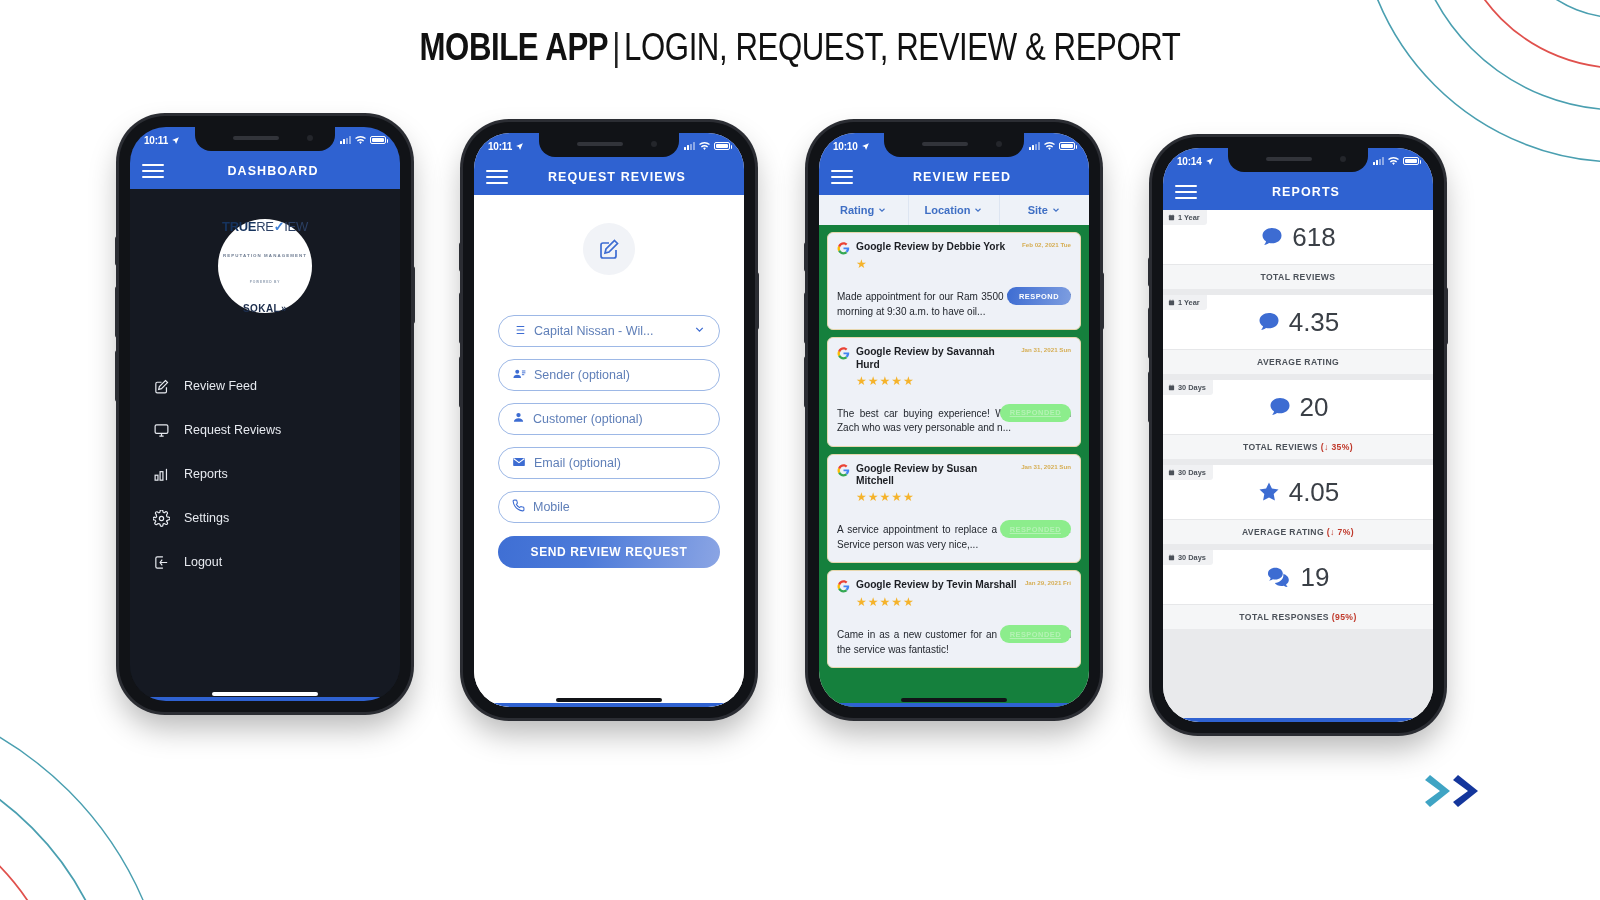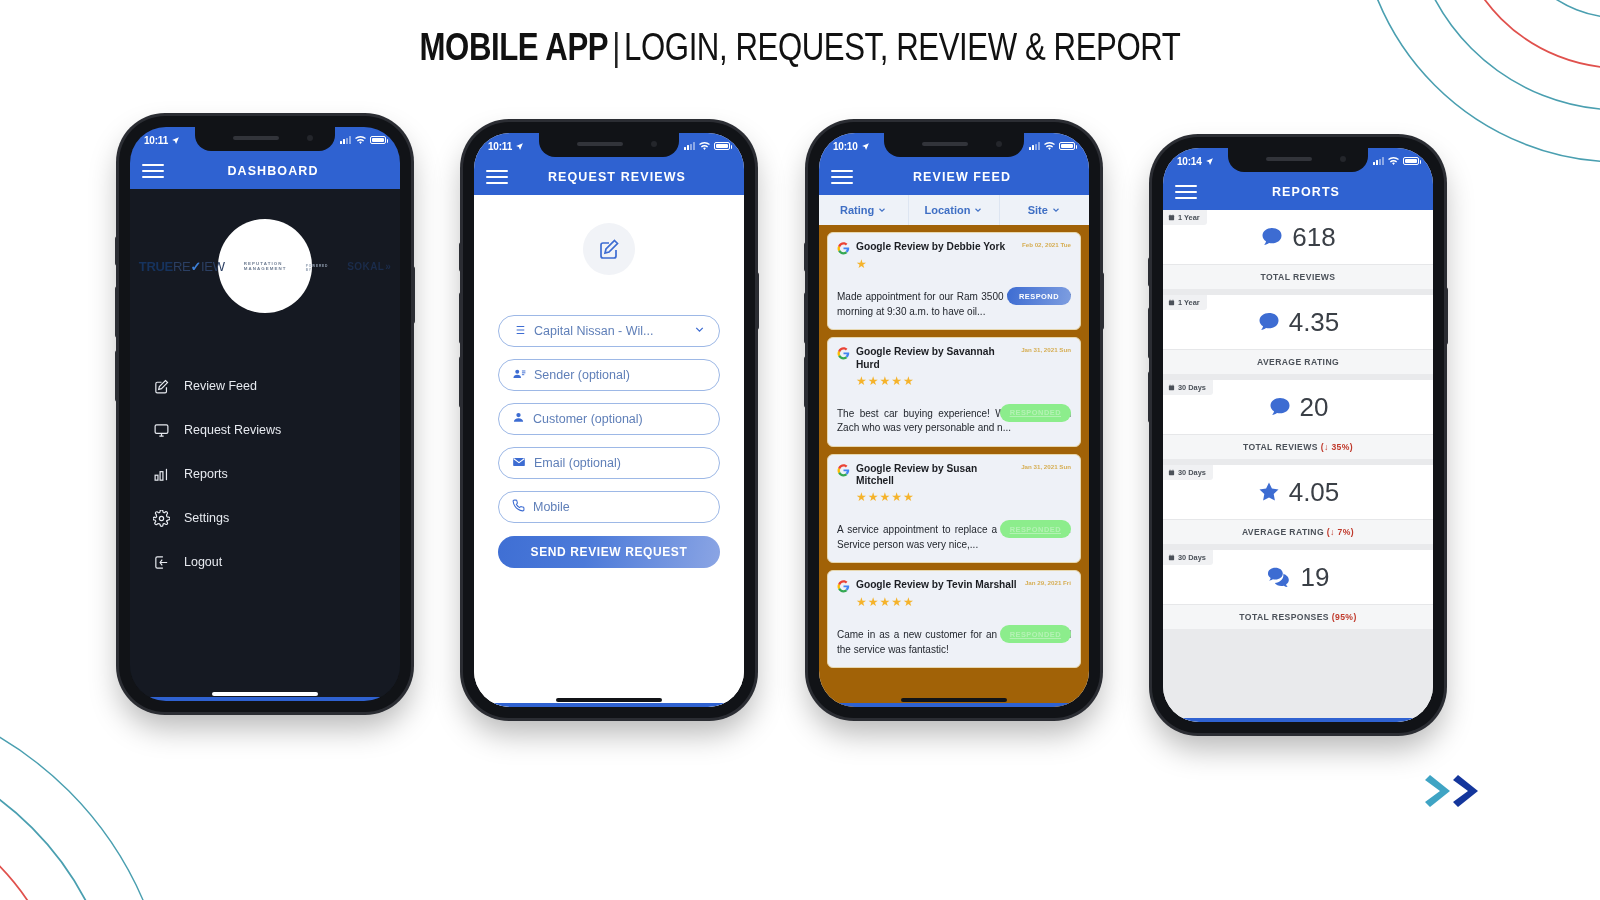--- a/index.html
+++ b/index.html
@@ -103,21 +103,21 @@
     width: 106px; height: 4px; border-radius: 3px;
   }
   .bottomstrip { position:absolute; bottom:0; left:0; right:0; height:4px; }
 
   
   .p1 { left: 119px; top: 116px; }
   .p1 .screen { background: #151922; }
   .p1 .body { background:#151922; height: calc(100% - 62px); position:relative; }
   .logo-circle {
     width: 94px; height: 94px; border-radius: 50%; background:#fff;
-    margin: 30px auto 0; display:flex; flex-direction:row;
+    margin: 30px auto 0; display:flex; flex-direction:column;
     align-items:center; justify-content:center; gap:19px;
   }
   .logo-l1 { font-size: 13px; font-weight: 800; color:#16335e; letter-spacing:-0.3px; white-space:nowrap;}
   .logo-l1 .lite { font-weight:500; color:#2b3f63; }
   .logo-l1 .tick { color:#3d7fd6; }
   .logo-l2 { font-size:4.4px; letter-spacing:1.1px; color:#6c7a90; font-weight:600;}
   .logo-l3 { font-size:3.3px; letter-spacing:.8px; color:#93a0b3; margin-top:3px; font-weight:700;}
   .logo-l4 { font-size:10px; font-weight:700; color:#1b2c4b; letter-spacing:.4px; display:flex; align-items:center; gap:1px;}
   .logo-l4 .chev { color:#1b2c4b; font-size:10px; }
 
@@ -146,21 +146,21 @@
   .send-btn {
     height: 32px; border-radius: 18px; margin-top: 13px;
     background: linear-gradient(100deg,#3f6fd4 0%,#4c7ad9 40%,#8ba5e4 100%);
     color:#fff; font-size:12px; font-weight:700; letter-spacing:.6px;
     display:flex; align-items:center; justify-content:center;
   }
 
   
   .p3 { left: 808px; top: 122px; }
   .p3 .screen { background:#fff; }
-  .p3 .body { height: calc(100% - 62px); background:#a16207; overflow:hidden; }
+  .p3 .body { height: calc(100% - 62px); background:#15803d; overflow:hidden; }
   .filterbar { display:flex; background:#eef2f8; }
   .filterbar .f {
     flex:1; text-align:center; font-size:11px; color:#3f6fc4; font-weight:600;
     padding: 9px 0; border-right:1px solid #dde5f1;
     display:flex; align-items:center; justify-content:center; gap:3px;
   }
   .filterbar .f:last-child { border-right:none; }
   .rev-card {
     margin: 7px 8px 0; border:1px solid #e7d7ae; border-radius:6px;
     background:#eef1f7; padding:8px 9px 10px; position:relative;

